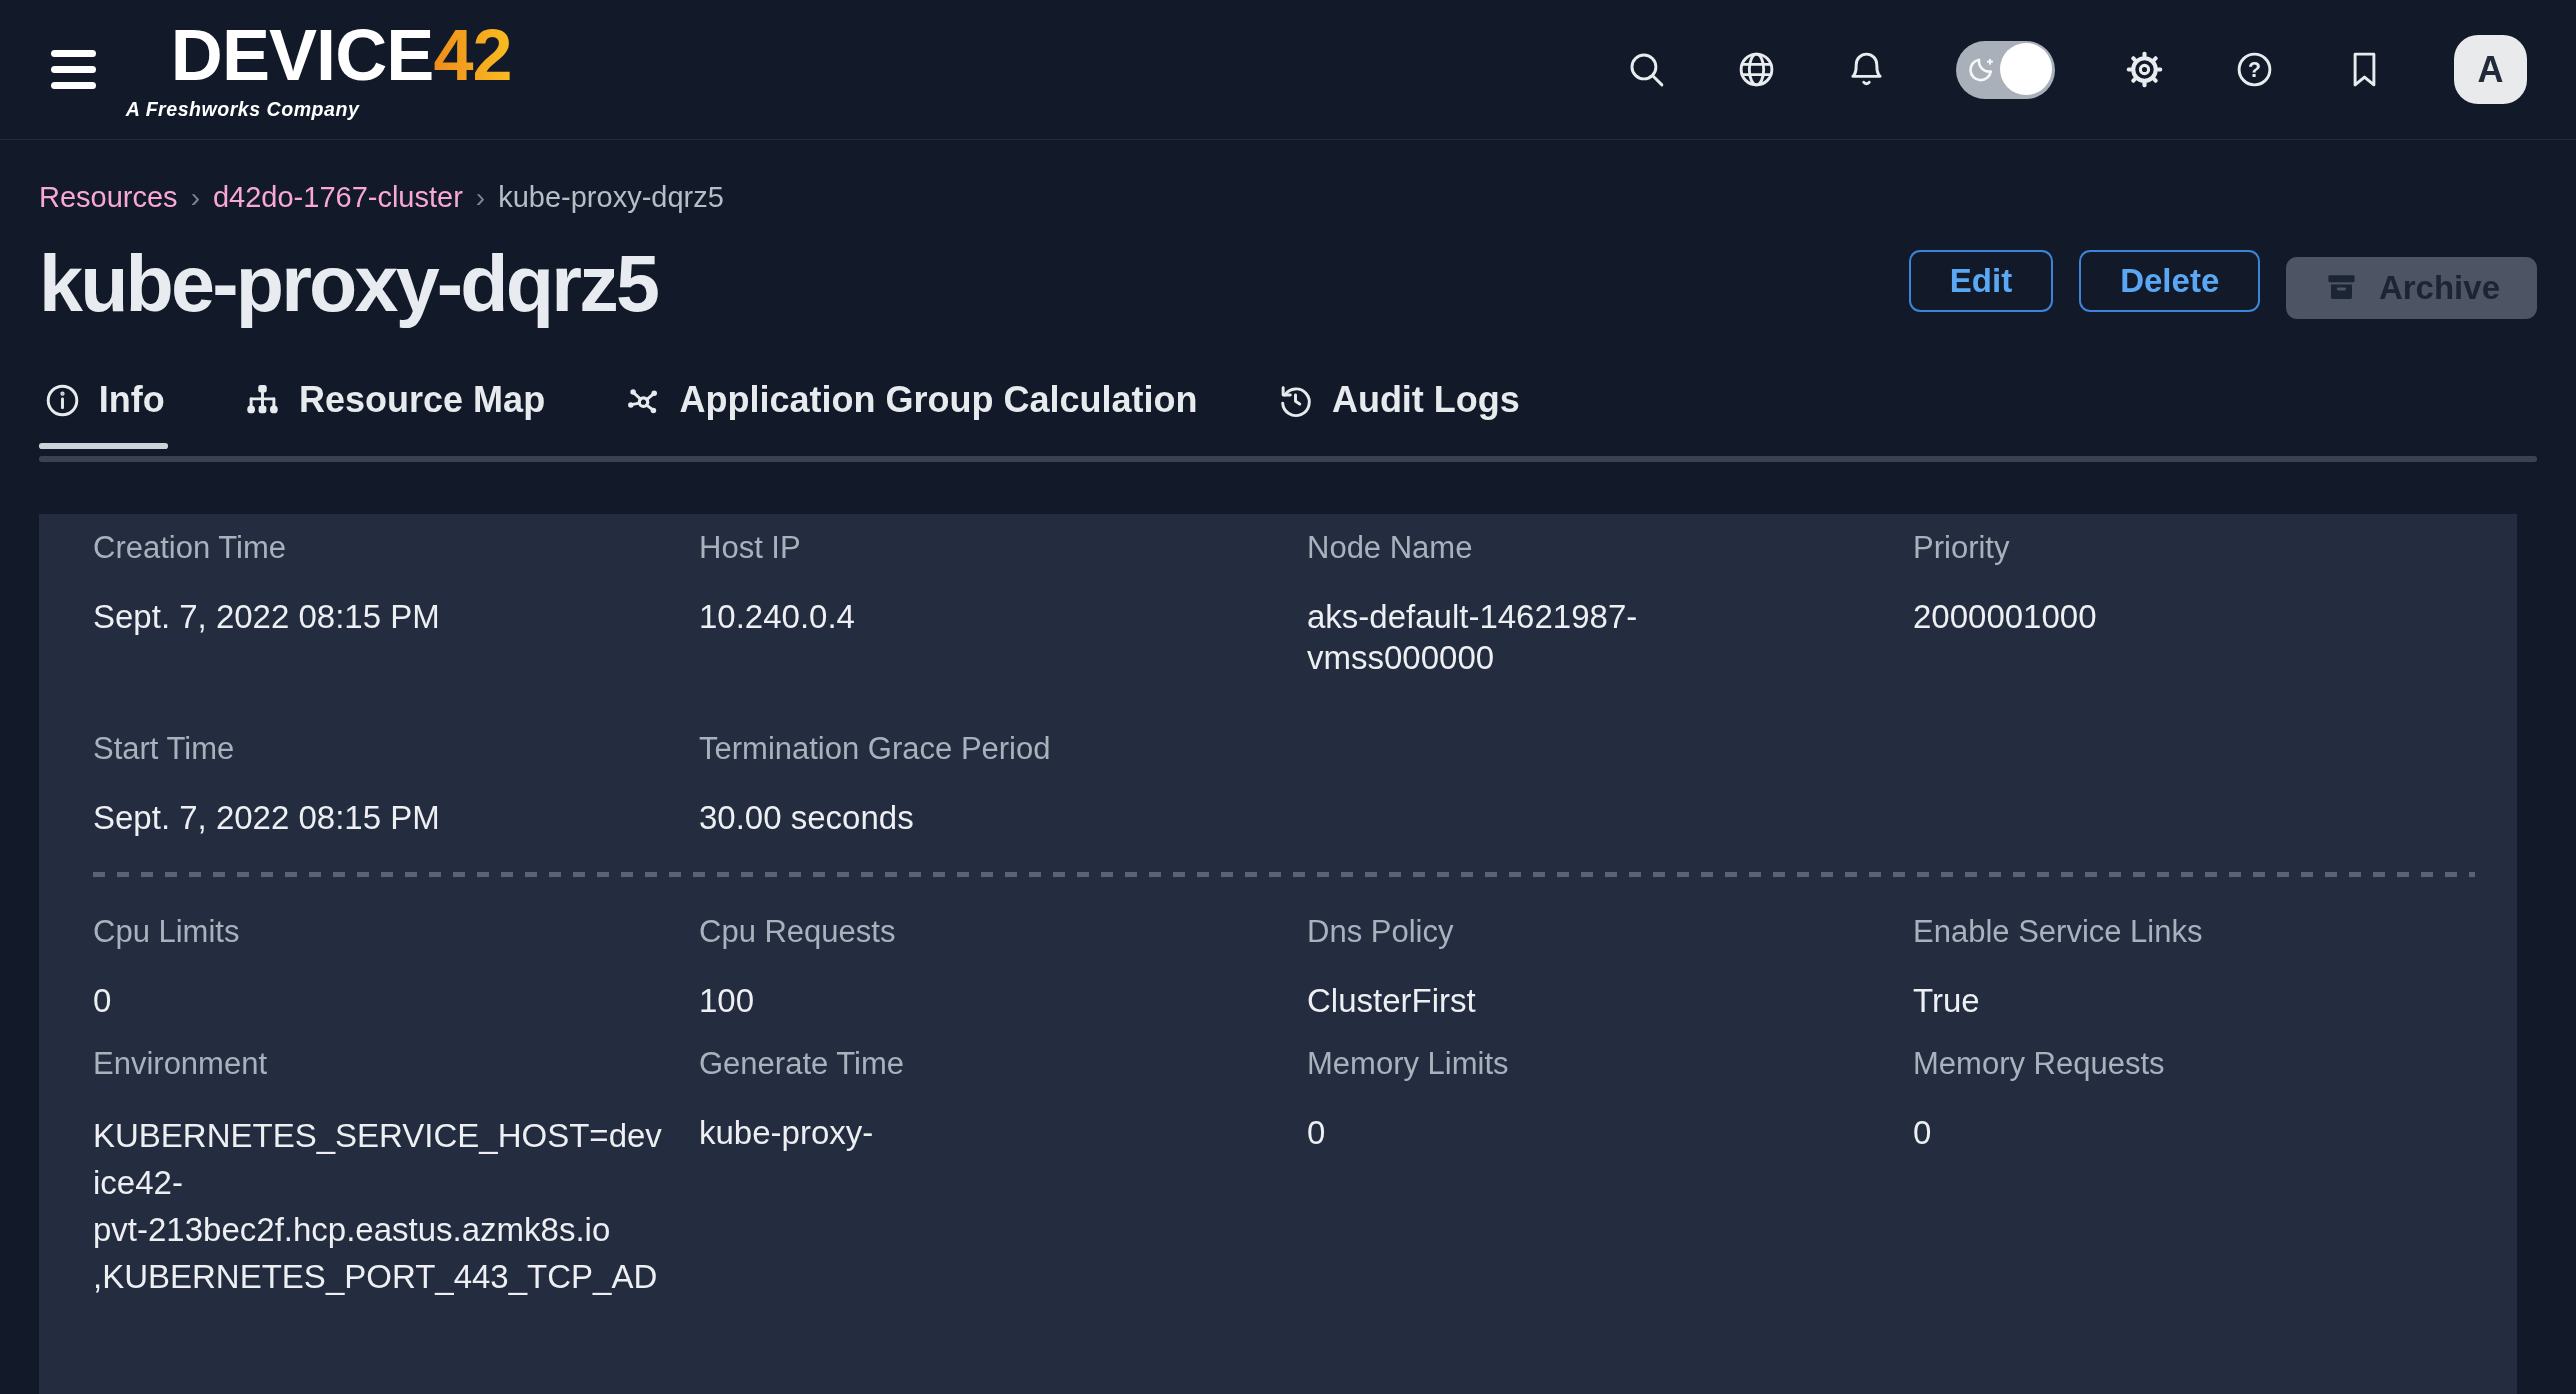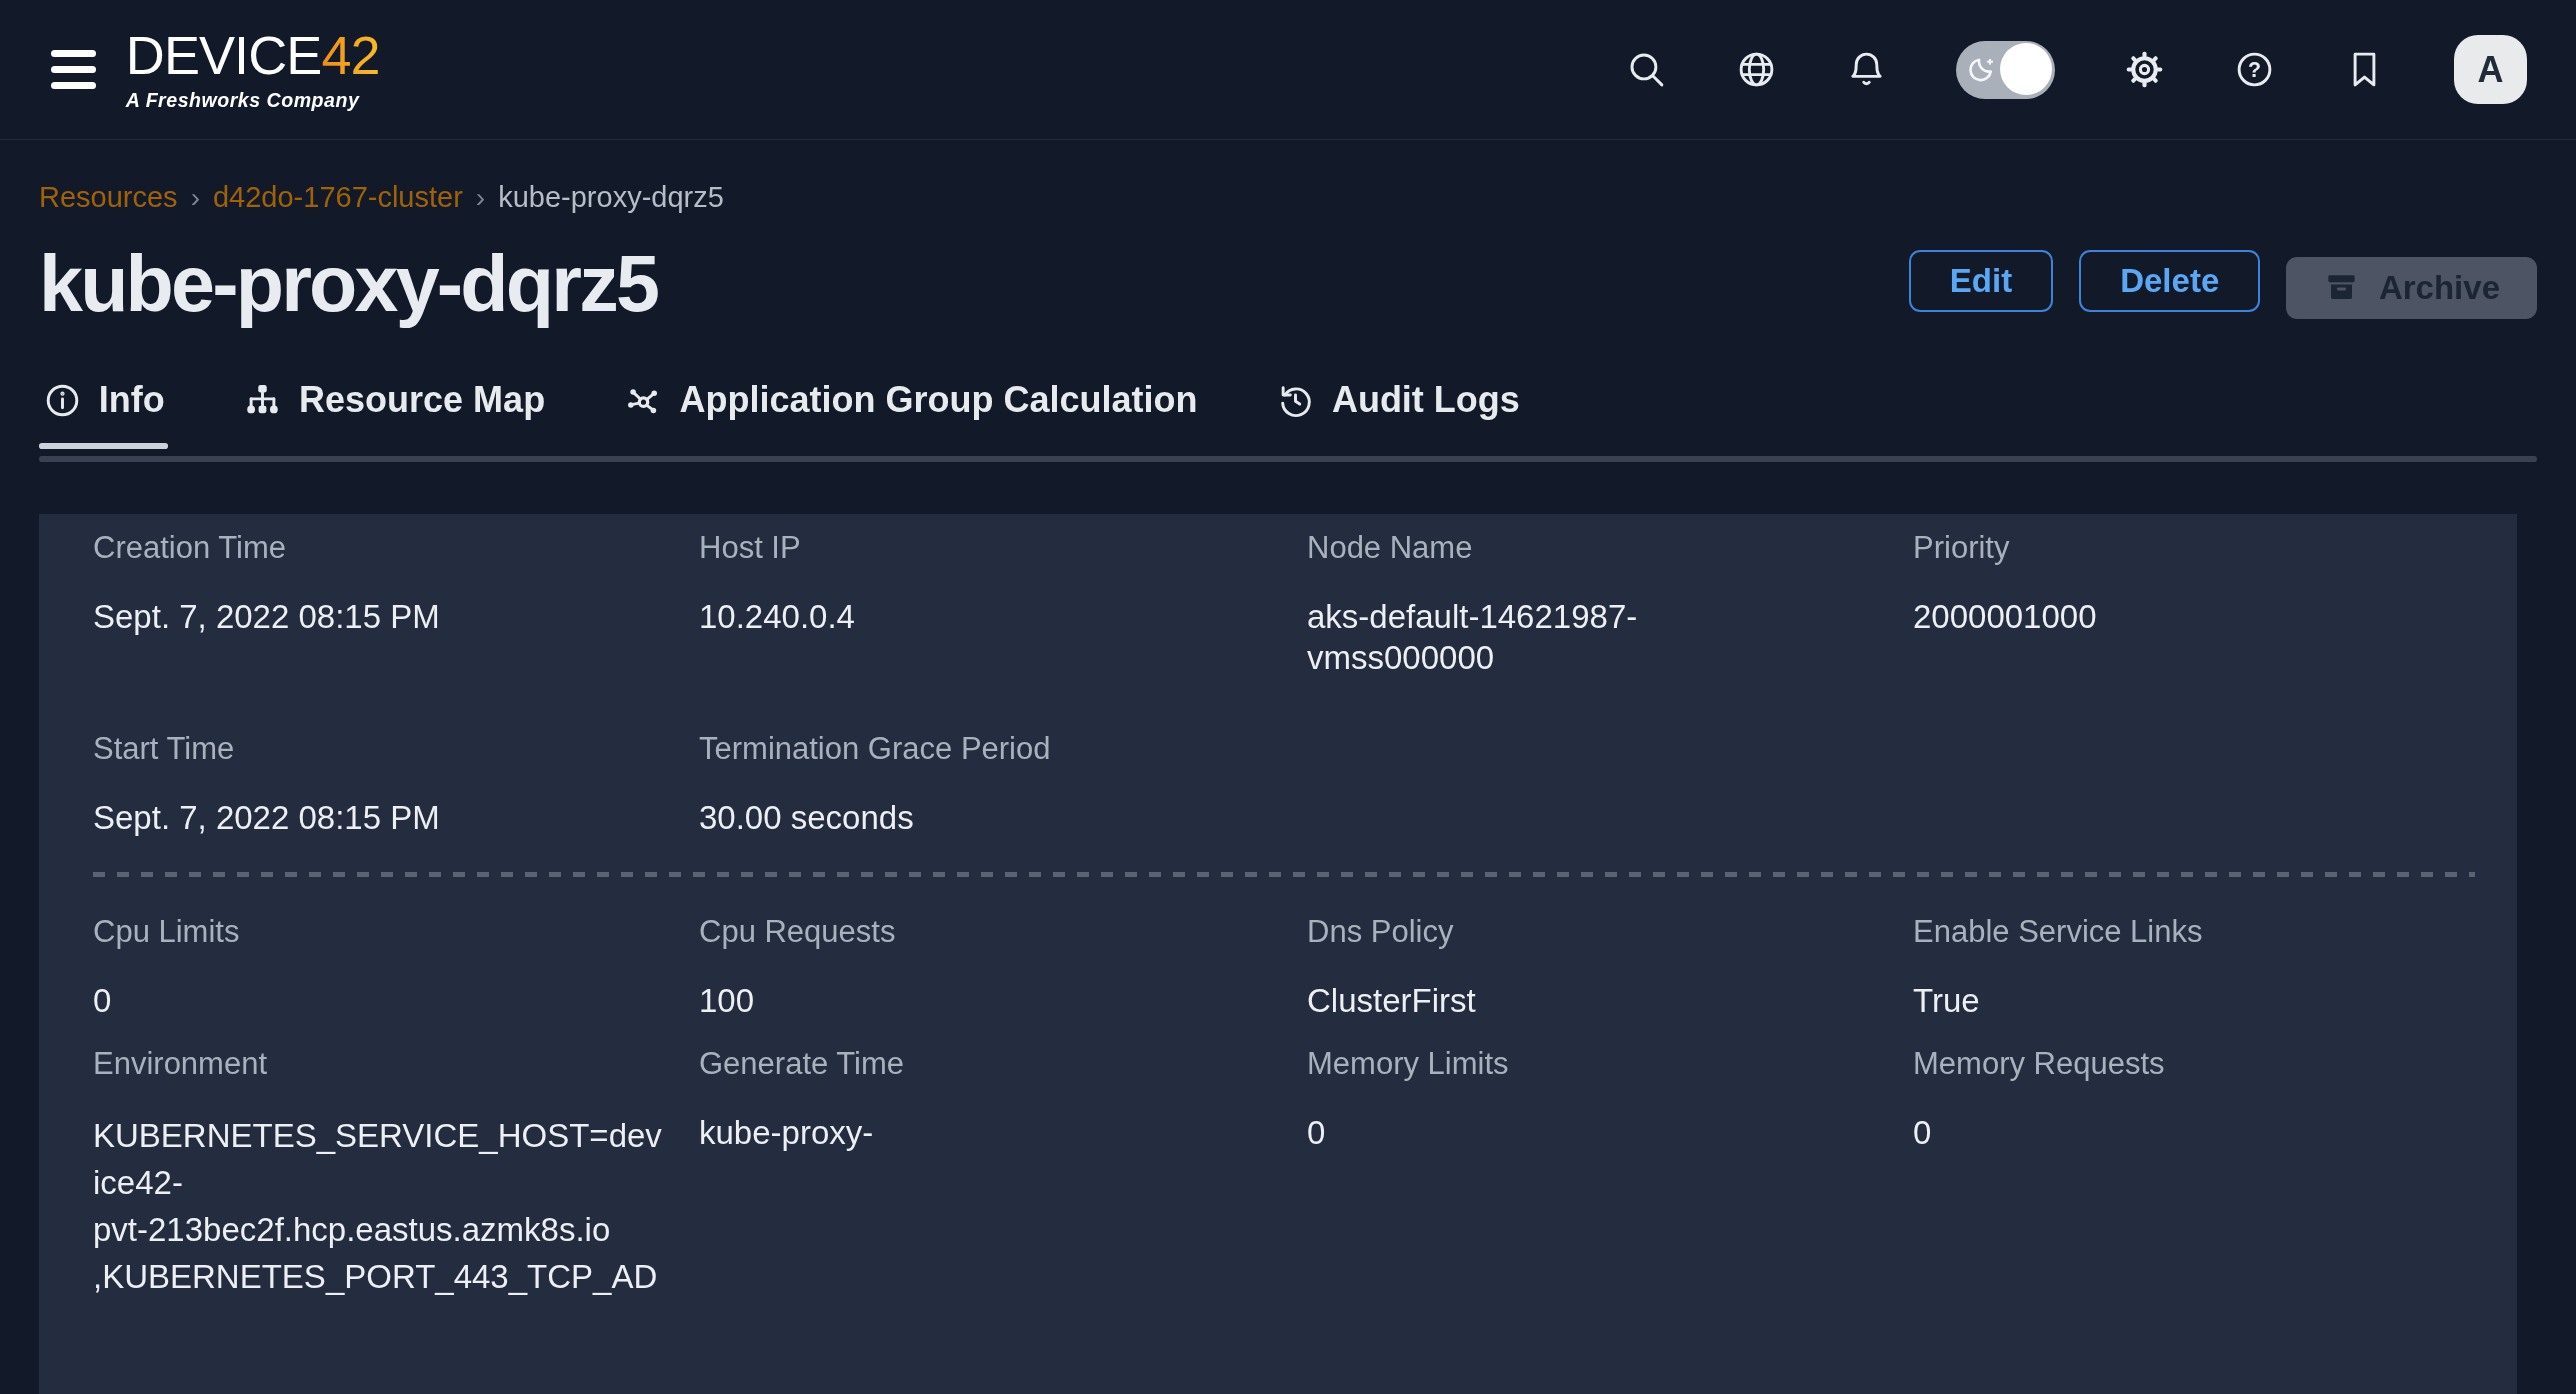--- a/index.html
+++ b/index.html
@@ -15,39 +15,39 @@
   
   .navbar {
     height:140px; background:#121A2A; border-bottom:1.9px solid #232c3e;
     display:flex; align-items:center; justify-content:space-between;
     padding:0 49px;
   }
   .nav-left { display:flex; align-items:center; gap:28px; }
   .hamburger { display:flex; flex-direction:column; gap:8.4px; cursor:pointer; padding:5.6px 1.9px; }
   .hamburger span { display:block; width:45px; height:7.5px; border-radius:3.7px; background:#ffffff; }
   .logo-block { display:flex; flex-direction:column; line-height:1; }
-  .logo-main { font-size:54px; font-weight:400; letter-spacing:-0.9px; color:#ffffff; }
+  .logo-main { font-size:72px; font-weight:700; letter-spacing:-0.9px; color:#ffffff;margin-left:45px; }
   .logo-accent { color:#f59e1b; background:linear-gradient(90deg,#ef8c1a,#f9bd21); -webkit-background-clip:text; background-clip:text; -webkit-text-fill-color:transparent; }
   .logo-sub { font-size:19.6px; font-weight:700; color:#ffffff; letter-spacing:0.5px; margin-top:9.3px;font-style:italic; }
 
   .nav-right { display:flex; align-items:center; gap:69px; }
   .nav-icon { width:41px; height:41px; display:flex; align-items:center; justify-content:center; cursor:pointer; }
   .nav-icon svg { width:41px; height:41px; stroke:#e9ecef; stroke-width:1.7; fill:none; stroke-linecap:round; stroke-linejoin:round; }
 
   .toggle { width:99px; height:58px; border-radius:29px; background:#a9b0ba; position:relative; cursor:pointer; }
   .toggle .moon { position:absolute; left:7.5px; top:9.3px; width:39px; height:39px; }
   .toggle .knob { position:absolute; right:2.8px; top:2.8px; width:52px; height:52px; border-radius:50%; background:#ffffff; }
 
   .avatar { width:73px; height:69px; border-radius:24px; background:#e9eaec; display:flex; align-items:center; justify-content:center;
             font-size:36px; font-weight:700; color:#222b3a; cursor:pointer; }
 
   
   .content { padding:0 39px; }
   .breadcrumb { margin-top:41px; font-size:29px; display:flex; align-items:center; gap:13px; }
-  .crumb-link { color:#a16207; cursor:pointer; text-decoration:none; }
+  .crumb-link { color:#f9a8d4; cursor:pointer; text-decoration:none; }
   .crumb-sep { color:#7c8596; font-size:28px; }
   .crumb-current { color:#b6bdc7; }
 
   .title-row { margin-top:24px; display:flex; align-items:center; justify-content:space-between; }
   .page-title { font-size:79px; font-weight:800; letter-spacing:-2.8px; color:#e8ebef; }
   .actions { display:flex; gap:26px; }
   .btn { height:62px; border-radius:11.2px; font-size:33px; font-weight:600; display:flex; align-items:center; justify-content:center;
          cursor:pointer; font-family:"Liberation Sans", sans-serif; }
   .btn-outline { background:transparent; border:2.3px solid #3e83d8; color:#5aa8f4; padding:0 39px; }
   .btn-filled { background:#4d5565; border:none; color:#1c2534; padding:0 37px; gap:18.7px;margin-top:7px; }

